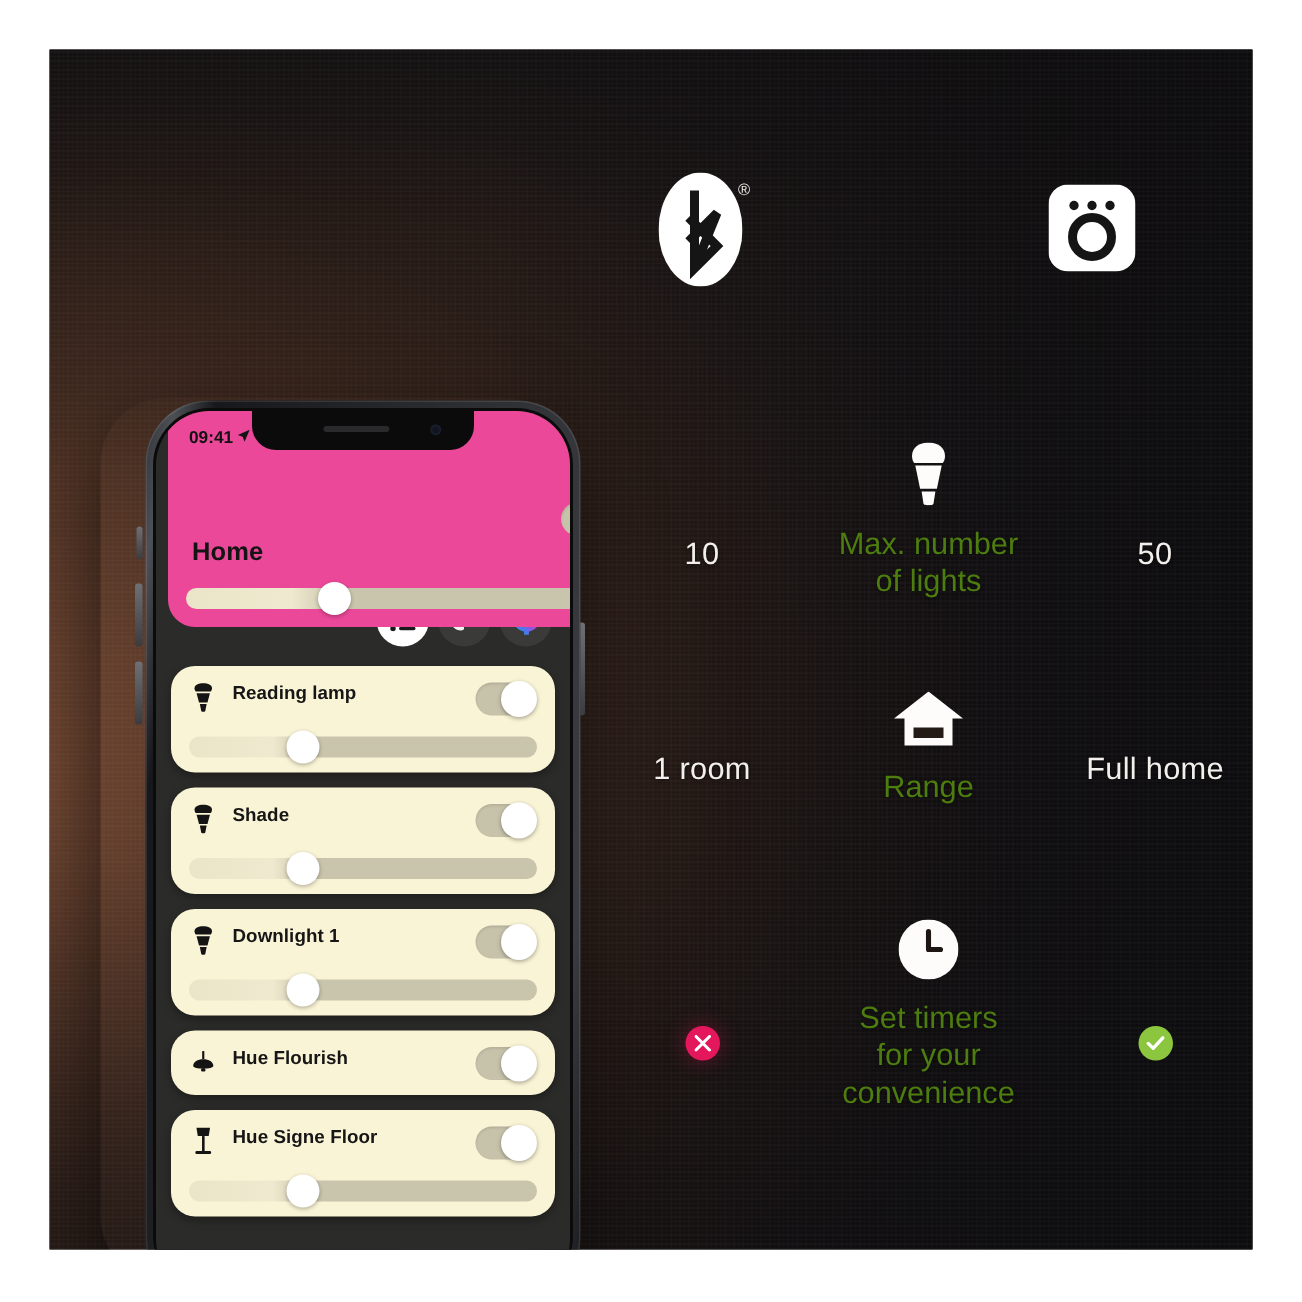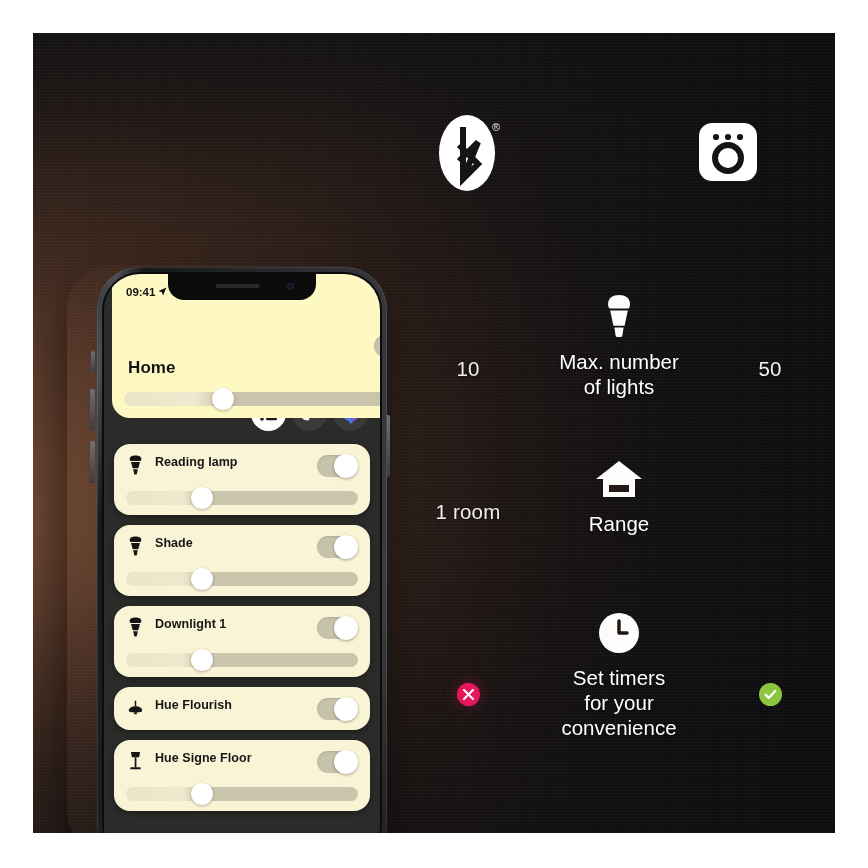--- a/index.html
+++ b/index.html
@@ -79,21 +79,21 @@
     font-size: 20.5px;
     font-weight: 400;
     letter-spacing: .2px;
     color: #f2efec;
     line-height: 1.2;
     text-shadow: 0 1px 3px rgba(0,0,0,.55);
   }
   .cmp-label {
     font-size: 20.5px;
     font-weight: 400;
-    color: #ffffff;
+    color: #4d7c0f;
     line-height: 1.22;
     text-shadow: 0 1px 3px rgba(0,0,0,.5);
   }
   .cmp-icon {
     display: block;
     margin: 0 auto 8px;
   }
 
   
   .badge {
@@ -194,21 +194,21 @@
     border-radius: 50%;
     background: #12151f;
     box-shadow: inset 0 0 2px #2a3550;
   }
 
   
   .hdr-card {
     position: absolute;
     left: 8px; top: 0;
     width: 318px;
-    background: #fef9c3;
+    background: #ec4899;
     border-bottom-left-radius: 18px;
     border-bottom-right-radius: 18px;
     padding: 0 0 12px 0;
     z-index: 4;
   }
   .statusbar {
     display: flex;
     align-items: center;
     justify-content: space-between;
     padding: 8px 14px 0 14px;
@@ -398,20 +398,23 @@
         <div class="cmp-value">1 room</div>
       </div>
       <div class="cmp-col cmp-mid">
         <span class="cmp-icon">
           <svg width="46" height="38" viewBox="0 0 46 38" aria-hidden="true">
             <path d="M23 0 L46 18 L39 18 L39 36 L7 36 L7 18 L0 18 Z" fill="#fdfcfa"></path>
             <rect x="13" y="24" width="20" height="7" fill="#241a16"></rect>
           </svg>
         </span>
         <div class="cmp-label cap">Range</div>
+      </div>
+      <div class="cmp-col cmp-right" style="padding-top:28px;">
+        <div class="cmp-value">Full home</div>
       </div>
     </div>
 
     <div class="cmp-row" style="top:580px;">
       <div class="cmp-col cmp-left" style="padding-top:36px;">
         <span class="badge badge-x">
           <svg width="11" height="11" viewBox="0 0 11 11" aria-hidden="true">
             <path d="M1 1 L10 10 M10 1 L1 10" stroke="#ffffff" stroke-width="2.1" stroke-linecap="round"></path>
           </svg>
         </span>

